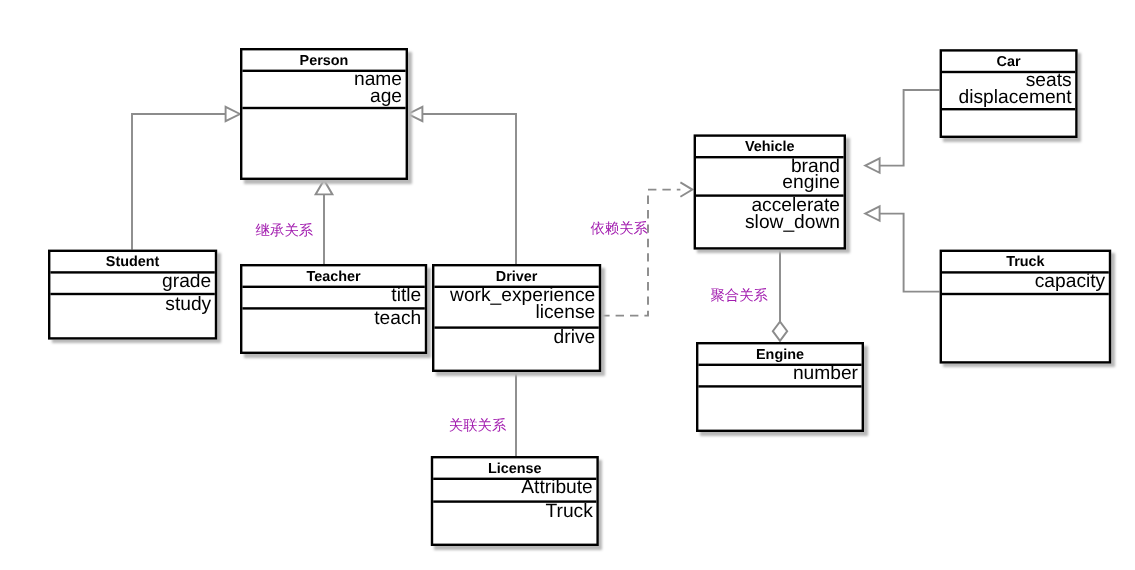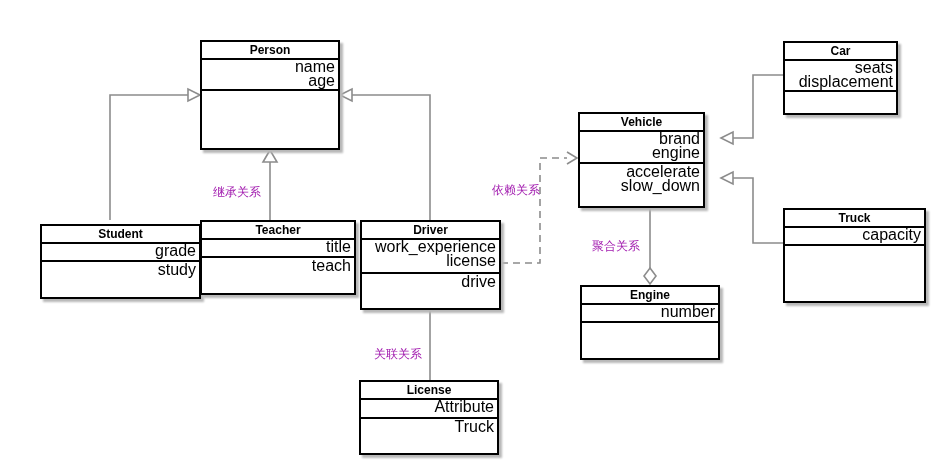--- a/index.html
+++ b/index.html
@@ -78,21 +78,21 @@
   </svg>
 
   <div class="uml-class" style="left:200px;top:40px;width:140px;height:110px">
     <div class="uml-title">Person</div>
     <div class="uml-attrs" style="height:31px">
       <div class="uml-line">name</div>
       <div class="uml-line">age</div>
     </div>
   </div>
 
-  <div class="uml-class" style="left:40px;top:224px;width:161px;height:75px">
+  <div class="uml-class" style="left:40px;top:208px;width:141px;height:75px">
     <div class="uml-title">Student</div>
     <div class="uml-attrs" style="height:18px">
       <div class="uml-line">grade</div>
     </div>
     <div class="uml-methods">
       <div class="uml-line">study</div>
     </div>
   </div>
 
   <div class="uml-class" style="left:200px;top:220px;width:156px;height:75px">

